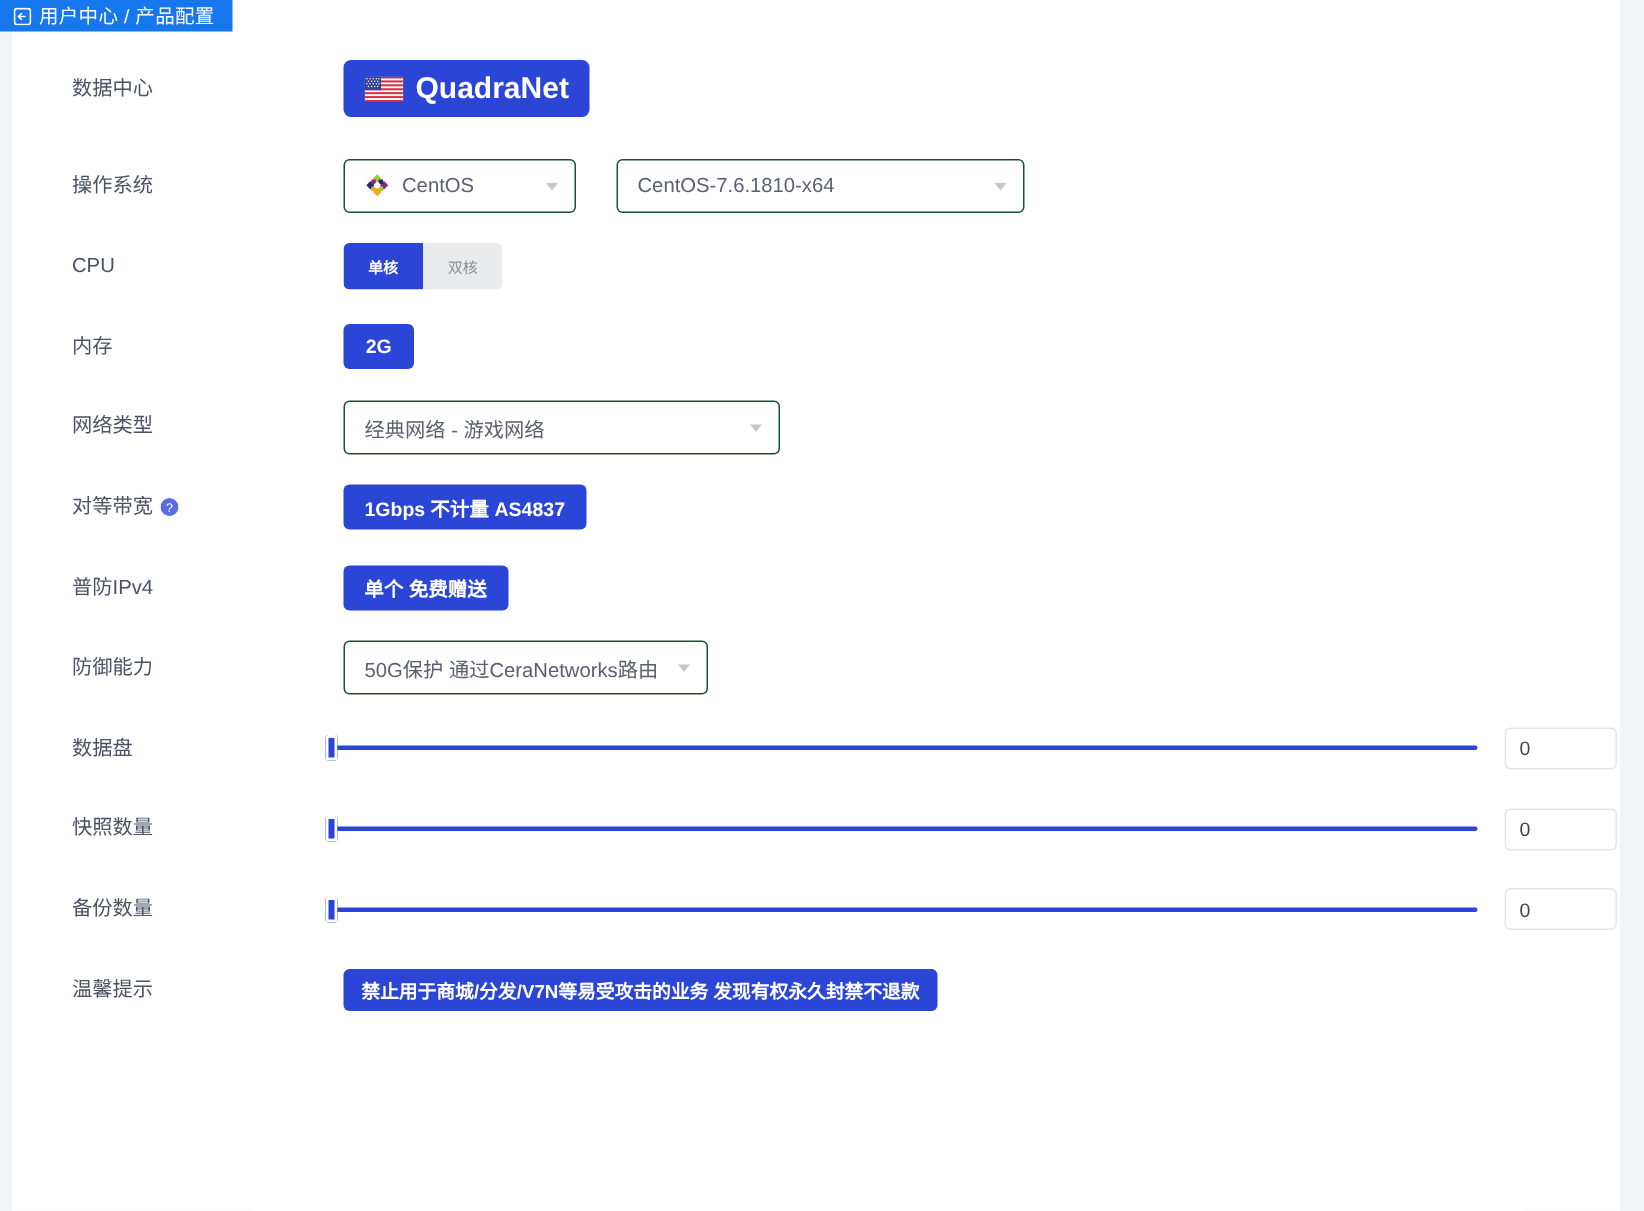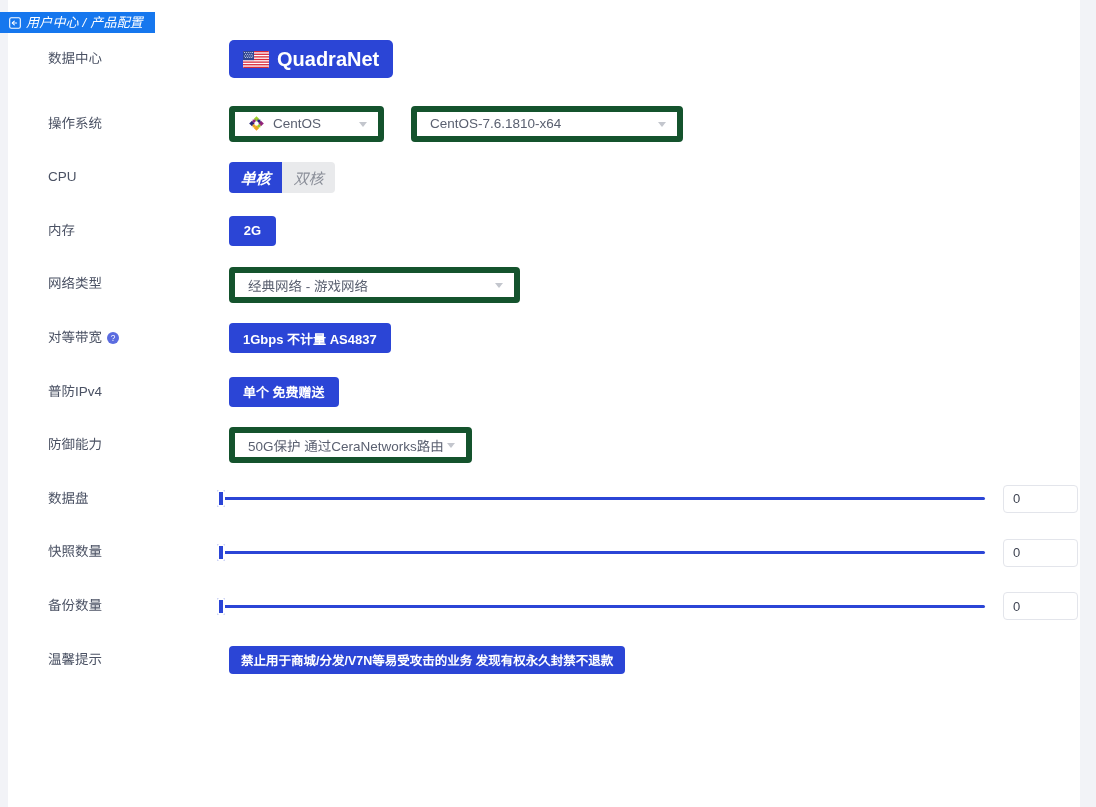--- a/index.html
+++ b/index.html
@@ -27,25 +27,24 @@
     left: 8px;
     top: 0;
     width: 1072px;
     height: 807px;
     background: #ffffff;
   }
 
   
   .crumb-bar {
     position: absolute;
-    left: 0; top: 12px;
+    left: 0; top: 0;
     width: 1096px;
     height: 21px;
     z-index: 5;
-    font-style: italic;
   }
   .crumb-tab {
     position: absolute;
     left: 0; top: 0;
     height: 21px;
     display: flex;
     align-items: center;
     gap: 5px;
     padding: 0 12px 0 9px;
     background: #1677ee;
@@ -130,36 +129,35 @@
     display: inline-flex;
     border-radius: 4px;
     overflow: hidden;
   }
   .seg-item {
     height: 31px;
     min-width: 53px;
     display: inline-flex;
     align-items: center;
     justify-content: center;
-    font-size: 15px;
+    font-size: 10px;
     font-family: inherit;
     padding: 0 11px;
     cursor: pointer;
     border: none;
-    font-style: italic;
   }
   .seg-item.on { background: #2b45d6; color: #fff; font-weight: bold; }
   .seg-item.off { background: #e9eaec; color: #8b8f99; }
 
   
   .select {
     position: relative;
     height: 36px;
     background: #fff;
-    border: 6px solid #14532d;
+    border: 1px solid #14532d;
     border-radius: 4px;
     display: inline-flex;
     align-items: center;
     padding: 0 28px 0 13px;
     font-size: 13.5px;
     color: #5a6070;
     cursor: pointer;
     white-space: nowrap;
     box-shadow: 0 0 0 rgba(0,0,0,0);
   }

